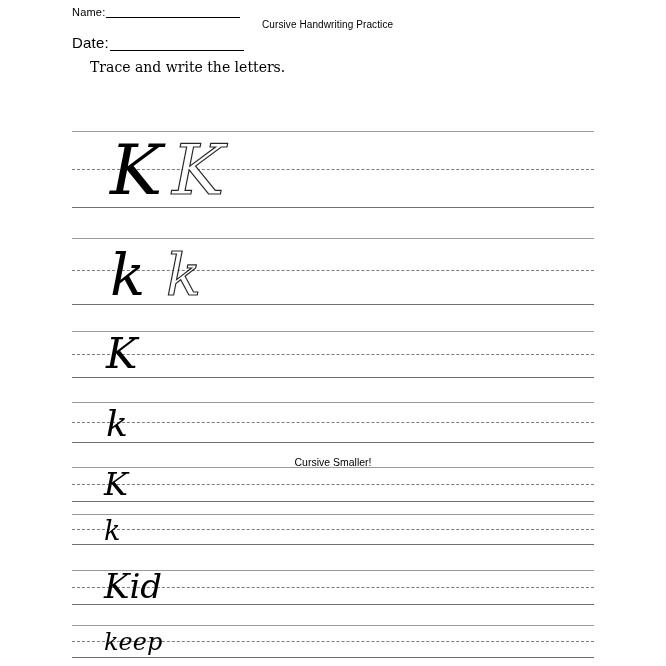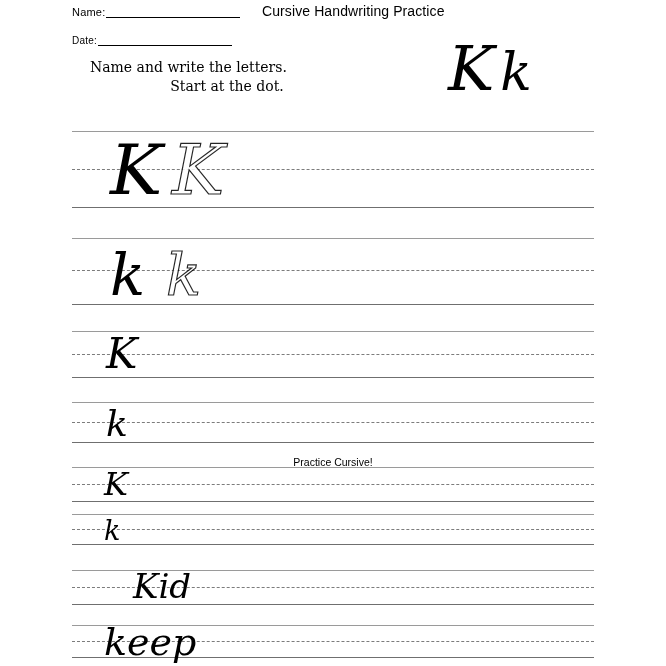--- a/index.html
+++ b/index.html
@@ -32,40 +32,40 @@
     position: absolute;
     left: 72px;
     top: 6px;
     font-size: 11px;
     letter-spacing: 0.2px;
   }
   .date-row {
     position: absolute;
     left: 72px;
     top: 34px;
-    font-size: 10px;
+    font-size: 15px;
     letter-spacing: 0.2px;
   }
   .field-label {
     display: inline-block;
     vertical-align: bottom;
   }
   .field-rule {
     display: inline-block;
     width: 134px;
     border-bottom: 1.3px solid #000;
     height: 11px;
     vertical-align: bottom;
     margin-left: 1px;
   }
   .title {
     position: absolute;
     left: 262px;
-    top: 3px;
-    font-size: 14px;
+    top: 19px;
+    font-size: 10px;
     letter-spacing: 0.1px;
   }
   .instructions {
     position: absolute;
     left: 90px;
     top: 58px;
     width: 300px;
     font-size: 14px;
     line-height: 19px;
     font-family: "DejaVu Serif", serif;
@@ -147,27 +147,23 @@
       <span class="field-label">Name:</span><span class="field-rule"></span>
     </div>
 
     <div class="date-row">
       <span class="field-label">Date:</span><span class="field-rule"></span>
     </div>
 
     <div class="title">Cursive Handwriting Practice</div>
 
     <div class="instructions">
-      <span class="instr-line1">Name and write the letters.</span>
-      <span class="instr-line2">Start at the dot.</span>
-    </div>
-
-    <div class="bigletter">
-      <span>K</span><span class="lower">k</span>
-    </div>
+      <span class="instr-line1">Trace and write the letters.</span>
+    </div>
+
   </div>
 
   <div class="block" style="top:131px;height:96px;">
     <div class="rules">
       <div class="rule" style="top:0px;left:72px;width:522px;"></div>
       <div class="rule mid" style="top:38px;left:72px;width:522px;"></div>
       <div class="rule base" style="top:76px;left:72px;width:522px;"></div>
     </div>
     <div class="glyph" style="left:110px;top:4px;font-size:70px;line-height:70px;">K</div>
     <div class="dotted-letter" style="left:172px;top:4px;font-size:70px;line-height:70px;">K</div>
@@ -195,21 +191,21 @@
   <div class="block" style="top:402px;height:56px;">
     <div class="rules">
       <div class="rule" style="top:0px;left:72px;width:522px;"></div>
       <div class="rule mid" style="top:20px;left:72px;width:522px;"></div>
       <div class="rule base" style="top:40px;left:72px;width:522px;"></div>
     </div>
     <div class="glyph" style="left:106px;top:4px;font-size:36px;line-height:36px;">k</div>
   </div>
 
   <div class="block" style="top:467px;height:48px;">
-    <div class="block-title">Practice Cursive!</div>
+    <div class="block-title">Cursive Smaller!</div>
     <div class="rules">
       <div class="rule" style="top:0px;left:72px;width:522px;"></div>
       <div class="rule mid" style="top:17px;left:72px;width:522px;"></div>
       <div class="rule base" style="top:34px;left:72px;width:522px;"></div>
     </div>
     <div class="glyph" style="left:104px;top:1px;font-size:32px;line-height:32px;">K</div>
   </div>
 
   <div class="block" style="top:514px;height:44px;">
     <div class="rules">
@@ -219,25 +215,25 @@
     </div>
     <div class="glyph" style="left:104px;top:3px;font-size:27px;line-height:27px;">k</div>
   </div>
 
   <div class="block" style="top:570px;height:48px;">
     <div class="rules">
       <div class="rule" style="top:0px;left:72px;width:522px;"></div>
       <div class="rule mid" style="top:17px;left:72px;width:522px;"></div>
       <div class="rule base" style="top:34px;left:72px;width:522px;"></div>
     </div>
-    <div class="glyph" style="left:104px;top:-1px;font-size:34px;line-height:34px;margin-left:29px;">Kid</div>
+    <div class="glyph" style="left:104px;top:-1px;font-size:34px;line-height:34px;">Kid</div>
   </div>
 
   <div class="block" style="top:625px;height:44px;">
     <div class="rules">
       <div class="rule" style="top:0px;left:72px;width:522px;"></div>
       <div class="rule mid" style="top:16px;left:72px;width:522px;"></div>
       <div class="rule base" style="top:32px;left:72px;width:522px;"></div>
     </div>
-    <div class="glyph" style="left:104px;top:2px;font-size:38px;line-height:30px;">keep</div>
+    <div class="glyph" style="left:104px;top:2px;font-size:24px;line-height:30px;">keep</div>
   </div>
 
 </div>
 
 </body></html>

